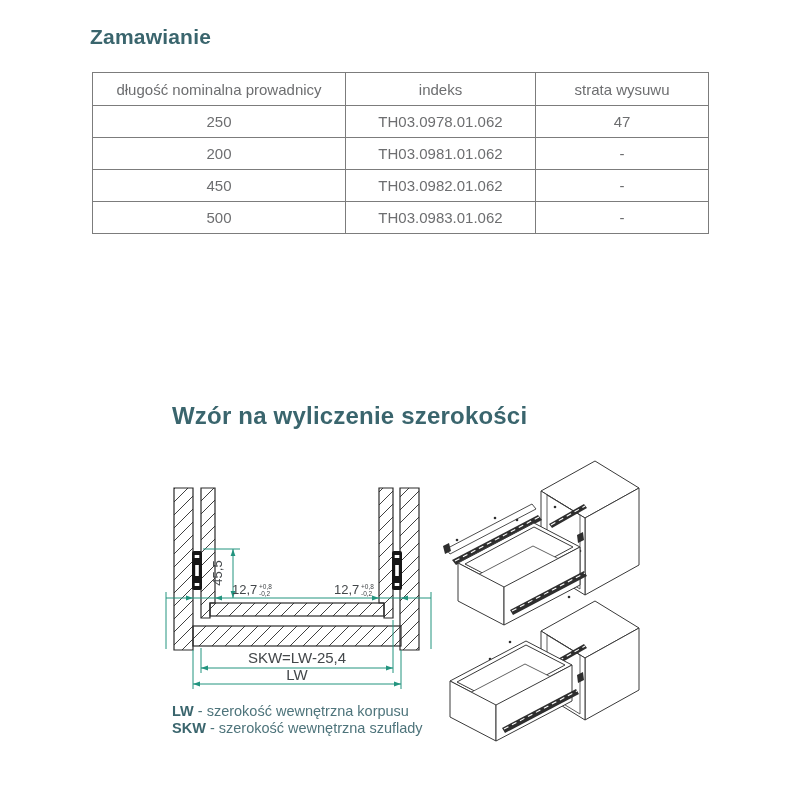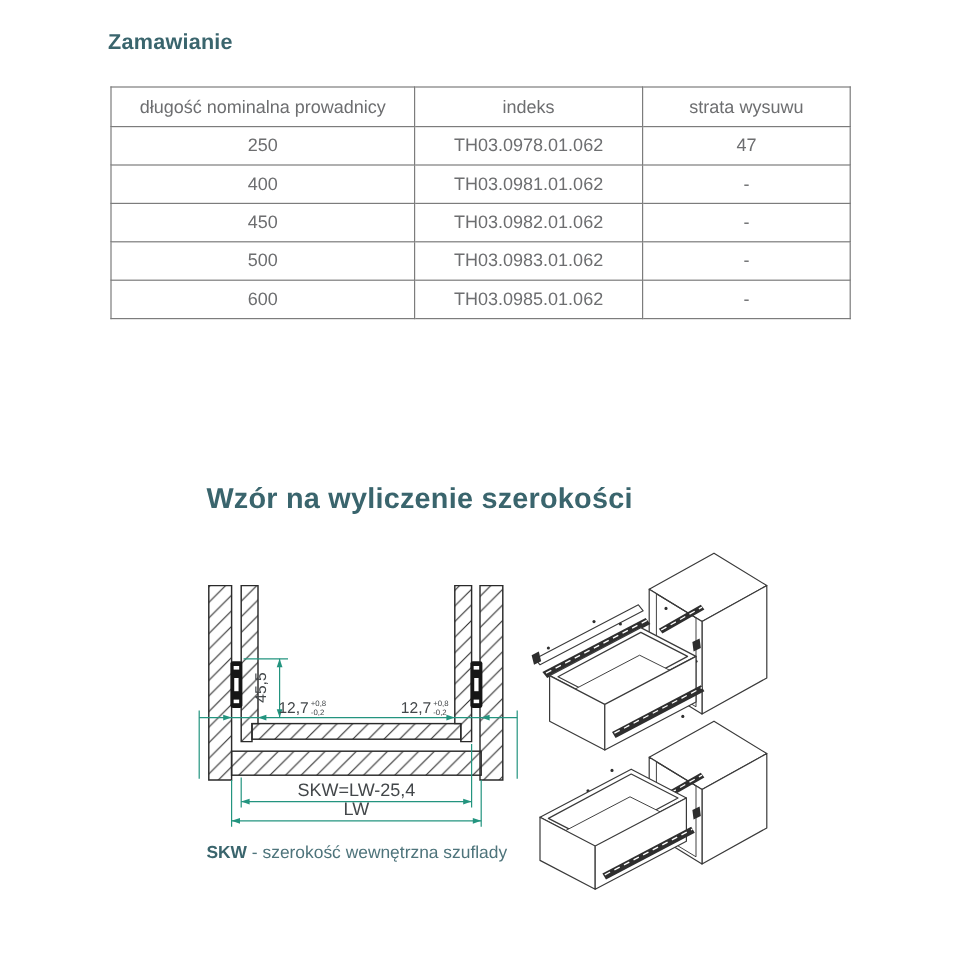--- a/index.html
+++ b/index.html
@@ -4,21 +4,21 @@
 <style>
   html,body { margin:0; padding:0; }
   body {
     width:800px; height:800px; position:relative; background:#ffffff;
     font-family:"Liberation Sans", sans-serif; overflow:hidden;
   }
   .heading {
     position:absolute; font-weight:bold; color:#3a656d; margin:0;
     letter-spacing:0.2px;
   }
-  #heading-ordering { left:90px; top:25px; font-size:18px; }
+  #heading-ordering { left:90px; top:25px; font-size:21px; }
   #heading-formula  { left:172px; top:402px; font-size:24px; }
 
   table#order-table {
     position:absolute; left:92px; top:72px; width:616px;
     border-collapse:collapse; table-layout:fixed;
     font-size:15px; color:#6d6e70;
   }
   #order-table th, #order-table td {
     border:1px solid #7c7c7c; text-align:center; vertical-align:middle;
     font-weight:normal; padding:0; height:31px; background:#ffffff;
@@ -54,37 +54,32 @@
       <th>strata wysuwu</th>
     </tr>
   </thead>
   <tbody>
     <tr>
       <td>250</td>
       <td>TH03.0978.01.062</td>
       <td>47</td>
     </tr>
     <tr>
-      <td>400</td>
+      <td>200</td>
       <td>TH03.0981.01.062</td>
       <td>-</td>
     </tr>
     <tr>
       <td>450</td>
       <td>TH03.0982.01.062</td>
       <td>-</td>
     </tr>
     <tr>
       <td>500</td>
       <td>TH03.0983.01.062</td>
-      <td>-</td>
-    </tr>
-    <tr>
-      <td>600</td>
-      <td>TH03.0985.01.062</td>
       <td>-</td>
     </tr>
   </tbody>
 </table>
 
 <h2 class="heading" id="heading-formula">Wzór na wyliczenie szerokości</h2>
 
 <svg id="cross-section-svg" width="290" height="250" viewBox="160 460 290 250">
   <defs>
     <pattern id="hatch" width="13" height="13" patternUnits="userSpaceOnUse">
@@ -207,16 +202,20 @@
     <path d="M464,696 L496,712 L557,680 L525,664 Z" stroke-width="0.8"></path>
     <path d="M450,681 L496,705 L496,741 L450,717 Z"></path>
     <path d="M496,705 L572,665 L572,701 L496,741 Z"></path>
     <polygon points="502,728 576,689 579,694 505,733" fill="#2e2e2e" stroke="none"></polygon>
     <line x1="504" y1="729" x2="577" y2="691" stroke="#ffffff" stroke-width="1.1" stroke-dasharray="5 4"></line>
   </g>
 </svg>
 
 <div id="legend">
   <div>
+    <span class="term">LW</span>
+    <span>- szerokość wewnętrzna korpusu</span>
+  </div>
+  <div>
     <span class="term">SKW</span>
     <span>- szerokość wewnętrzna szuflady</span>
   </div>
 </div>
 
 </body></html>

